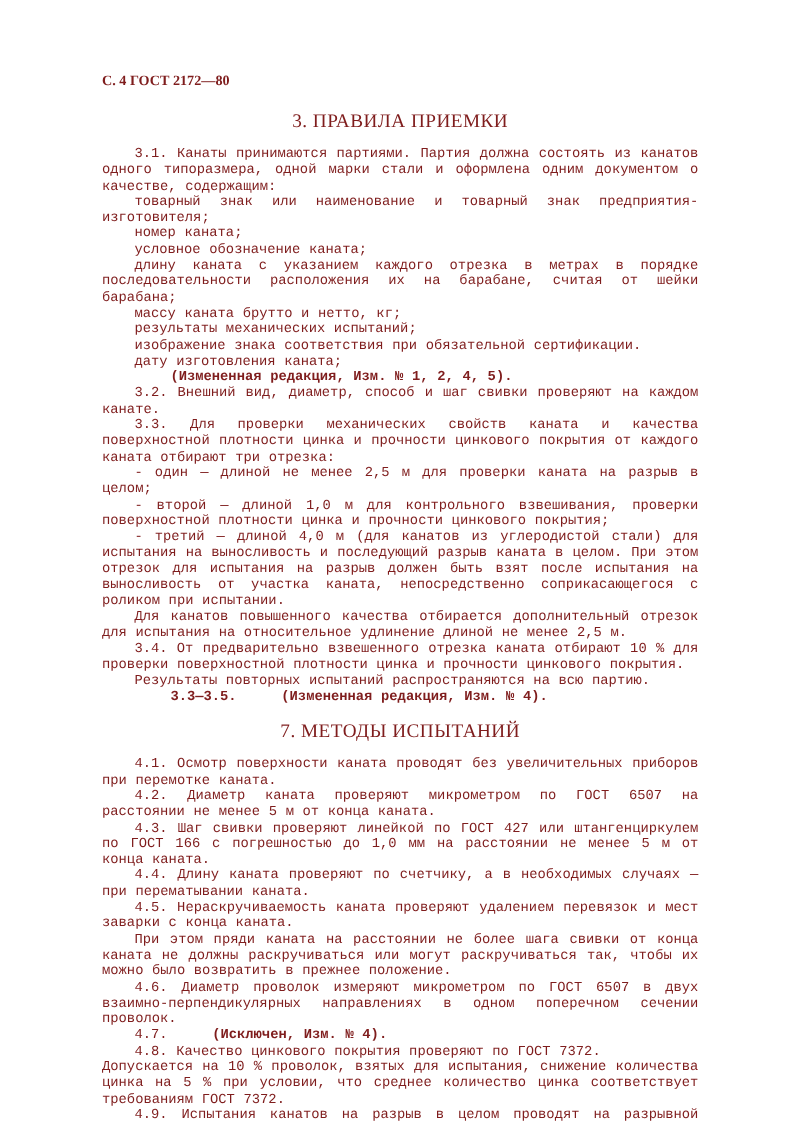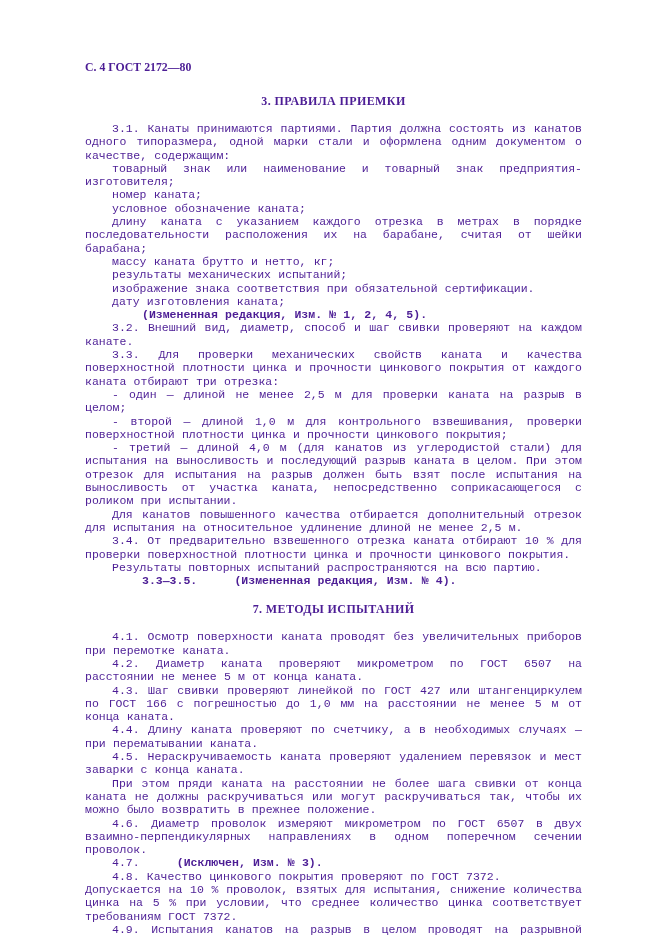--- a/index.html
+++ b/index.html
@@ -8,34 +8,34 @@
     background: #e8e8e8;
   }
   .page {
     width: 661px;
     height: 936px;
     margin: 0 auto;
     background: #ffffff;
     box-sizing: border-box;
     padding: 60px 79px 36px 85px;
     font-family: "Liberation Serif", "DejaVu Serif", serif;
-    color: #4c1d95;
+    color: #7f1d1d;
     overflow: hidden;
     position: relative;
   }
   .page-header {
     font-weight: bold;
     font-size: 11.8px;
     line-height: 14px;
     margin: 0 0 20px 0;
   }
   .section-title {
     text-align: center;
-    font-weight: bold;
-    font-size: 12px;
+    font-weight: normal;
+    font-size: 16px;
     line-height: 15px;
     margin: 15px 0 13px 0;
     letter-spacing: 0.4px;
   }
   .section-title:first-child {
     margin-top: 0;
   }
   .para {
     margin: 0;
     font-size: 11.5px;
@@ -80,18 +80,18 @@
       <p class="para"><span>Результаты повторных испытаний распространяются на всю партию.</span></p>
       <p class="para"><span class="bold">3.3—3.5. </span><span class="bold">(Измененная редакция, Изм. № 4).</span></p>
       <div class="section-title">7. МЕТОДЫ ИСПЫТАНИЙ</div>
       <p class="para"><span>4.1. Осмотр поверхности каната проводят без увеличительных приборов при перемотке каната.</span></p>
       <p class="para"><span>4.2. Диаметр каната проверяют микрометром по ГОСТ 6507 на расстоянии не менее 5 м от конца каната.</span></p>
       <p class="para"><span>4.3. Шаг свивки проверяют линейкой по ГОСТ 427 или штангенциркулем по ГОСТ 166 с погрешностью до 1,0 мм на расстоянии не менее 5 м от конца каната.</span></p>
       <p class="para"><span>4.4. Длину каната проверяют по счетчику, а в необходимых случаях — при перематывании каната.</span></p>
       <p class="para"><span>4.5. Нераскручиваемость каната проверяют удалением перевязок и мест заварки с конца каната.</span></p>
       <p class="para"><span>При этом пряди каната на расстоянии не более шага свивки от конца каната не должны раскручиваться или могут раскручиваться так, чтобы их можно было возвратить в прежнее положение.</span></p>
       <p class="para"><span>4.6. Диаметр проволок измеряют микрометром по ГОСТ 6507 в двух взаимно-перпендикулярных направлениях в одном поперечном сечении проволок.</span></p>
-      <p class="para"><span>4.7. </span><span class="bold">(Исключен, Изм. № 3).</span></p>
+      <p class="para"><span>4.7. </span><span class="bold">(Исключен, Изм. № 4).</span></p>
       <p class="para"><span>4.8. Качество цинкового покрытия проверяют по ГОСТ 7372.</span></p>
       <p class="para no-indent"><span>Допускается на 10 % проволок, взятых для испытания, снижение количества цинка на 5 % при условии, что среднее количество цинка соответствует требованиям ГОСТ 7372.</span></p>
       <p class="para"><span>4.9. Испытания канатов на разрыв в целом проводят на разрывной машине с усилием, превышающим разрывное усилие, указанное в табл. 1, не более чем в пять раз. Расстояние между зажимами должно быть не менее 250 мм. Испытание признается действительным, если разрывное усилие каната соответствует требованиям настоящего стандарта, независимо от того, в каком месте про-</span></p>
     </div>
 </div>
 
 </body></html>

